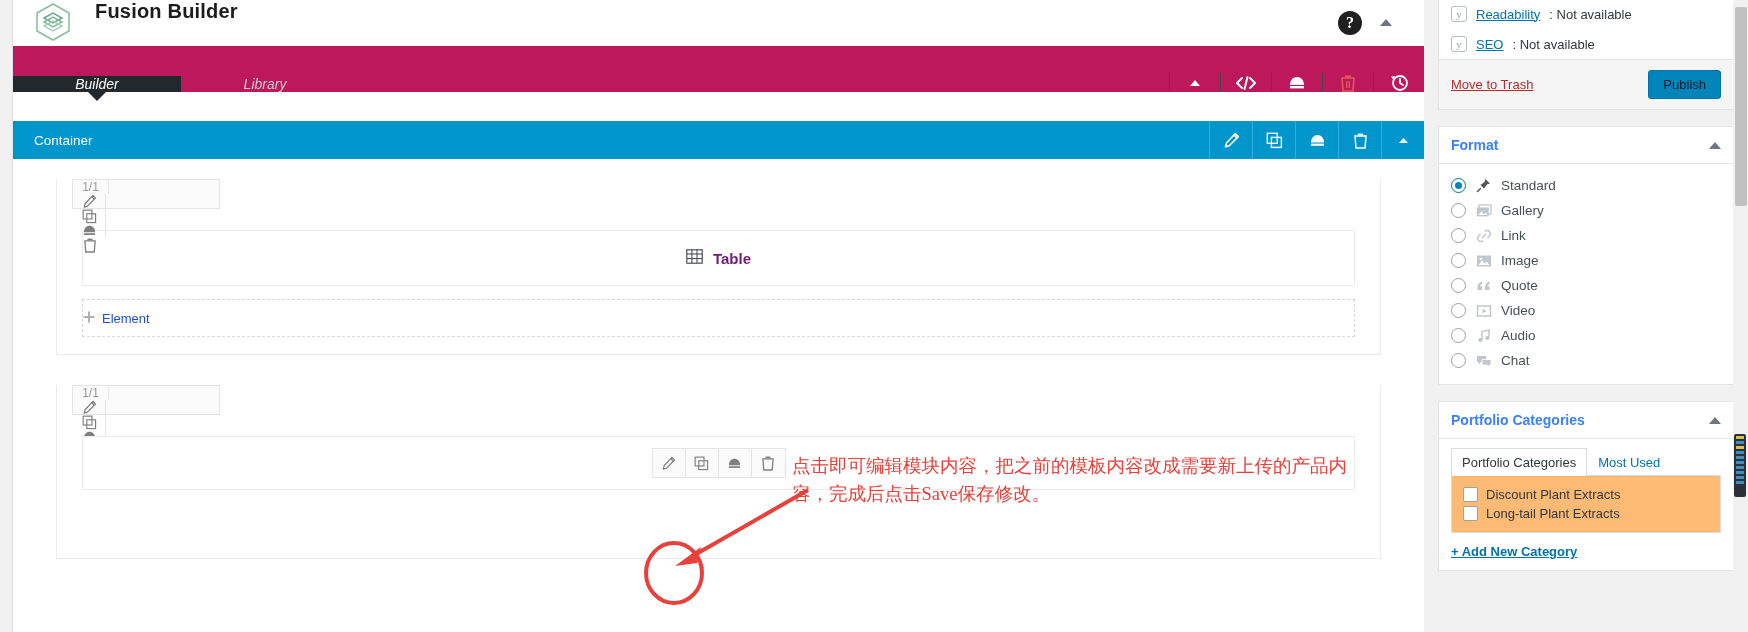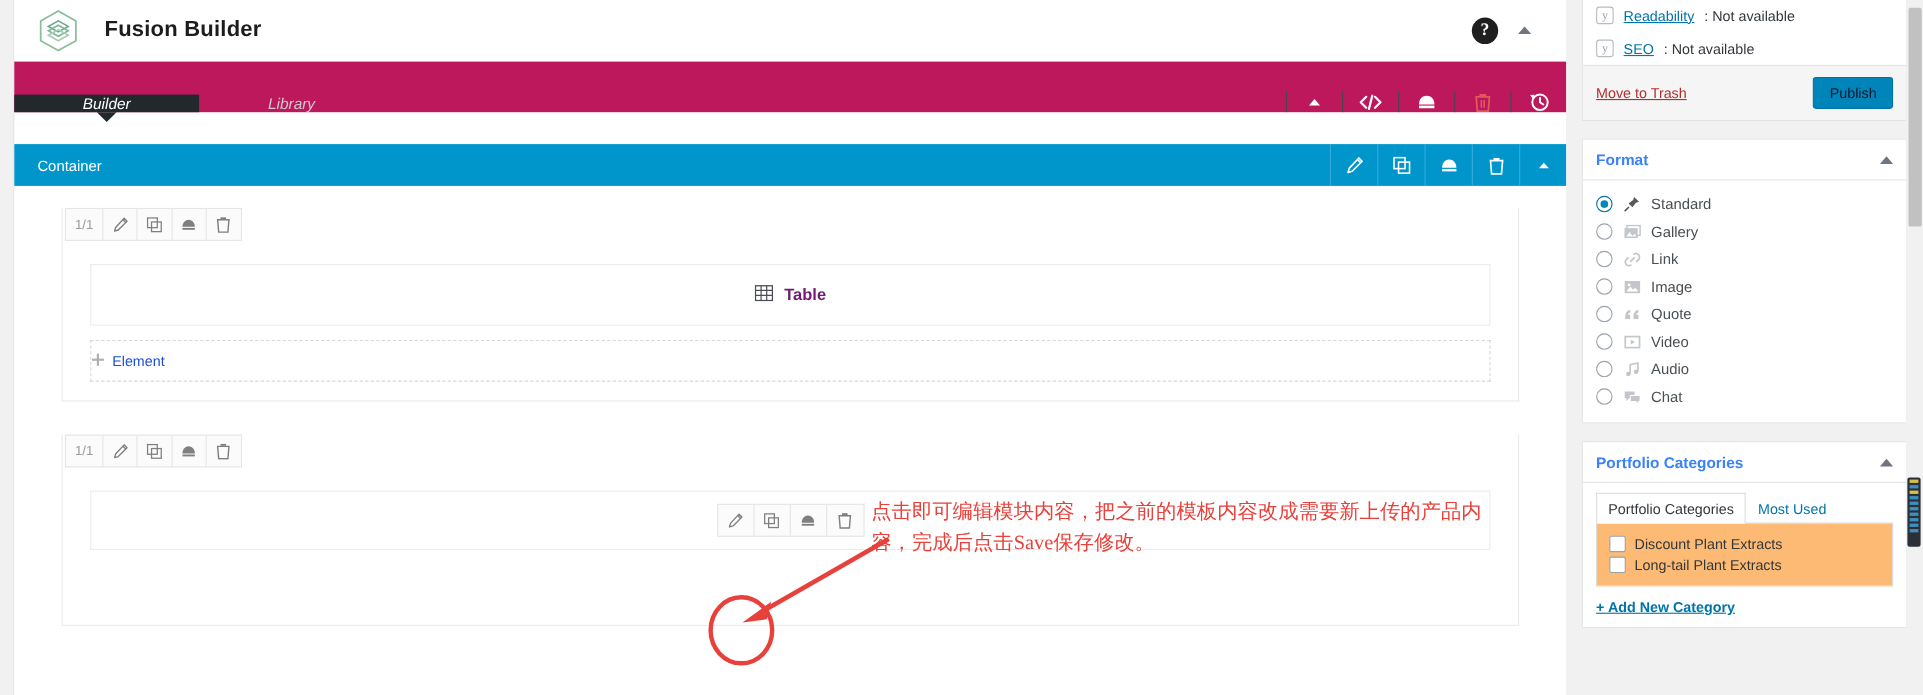--- a/index.html
+++ b/index.html
@@ -20,23 +20,23 @@
   }
   .builder-inner {
     position: absolute; left: 12px; top: 0;
     width: 1412px; height: 632px;
     background: #ffffff;
     border-left: 1px solid #e2e2e2;
   }
 
   
   .fb-header {
-    height: 56px;
+    height: 46px;
     background: #ffffff;
-    display: flex; align-items: center;
+    display: flex; 
     padding: 0 14px 0 18px;
     border-bottom: 1px solid #ffffff;
   }
   .fb-logo {
     width: 44px; height: 44px;
     display: flex; align-items: center; justify-content: center;
     flex: 0 0 auto;
   }
   .fb-title {
     font-size: 20px; font-weight: bold; color: #1c1c1c;
@@ -116,24 +116,25 @@
   .column-block {
     margin: 20px 43px 0 43px;
     border: 1px solid #eaeaea;
     border-top: none;
     padding: 0 0 17px 0;
     position: relative;
   }
   .column-toolbar {
     display: flex; align-items: stretch;
     height: 30px;
-    width: 161px;
+    width: 148px;
     border: 1px solid #e5e5e5;
     background: #fbfbfb;
-    margin-left: 2px;
+    margin-left: 15px;
+    flex-direction: column;
   }
   .col-frac {
     width: 36px; display: flex; align-items: center; justify-content: center;
     font-size: 12px; color: #9a9a9a;
     border-right: 1px solid #e5e5e5;
   }
   .col-act {
     width: 33px; display: flex; align-items: center; justify-content: center;
     border-right: 1px solid #e5e5e5; cursor: pointer; color: #7f7f7f;
   }

